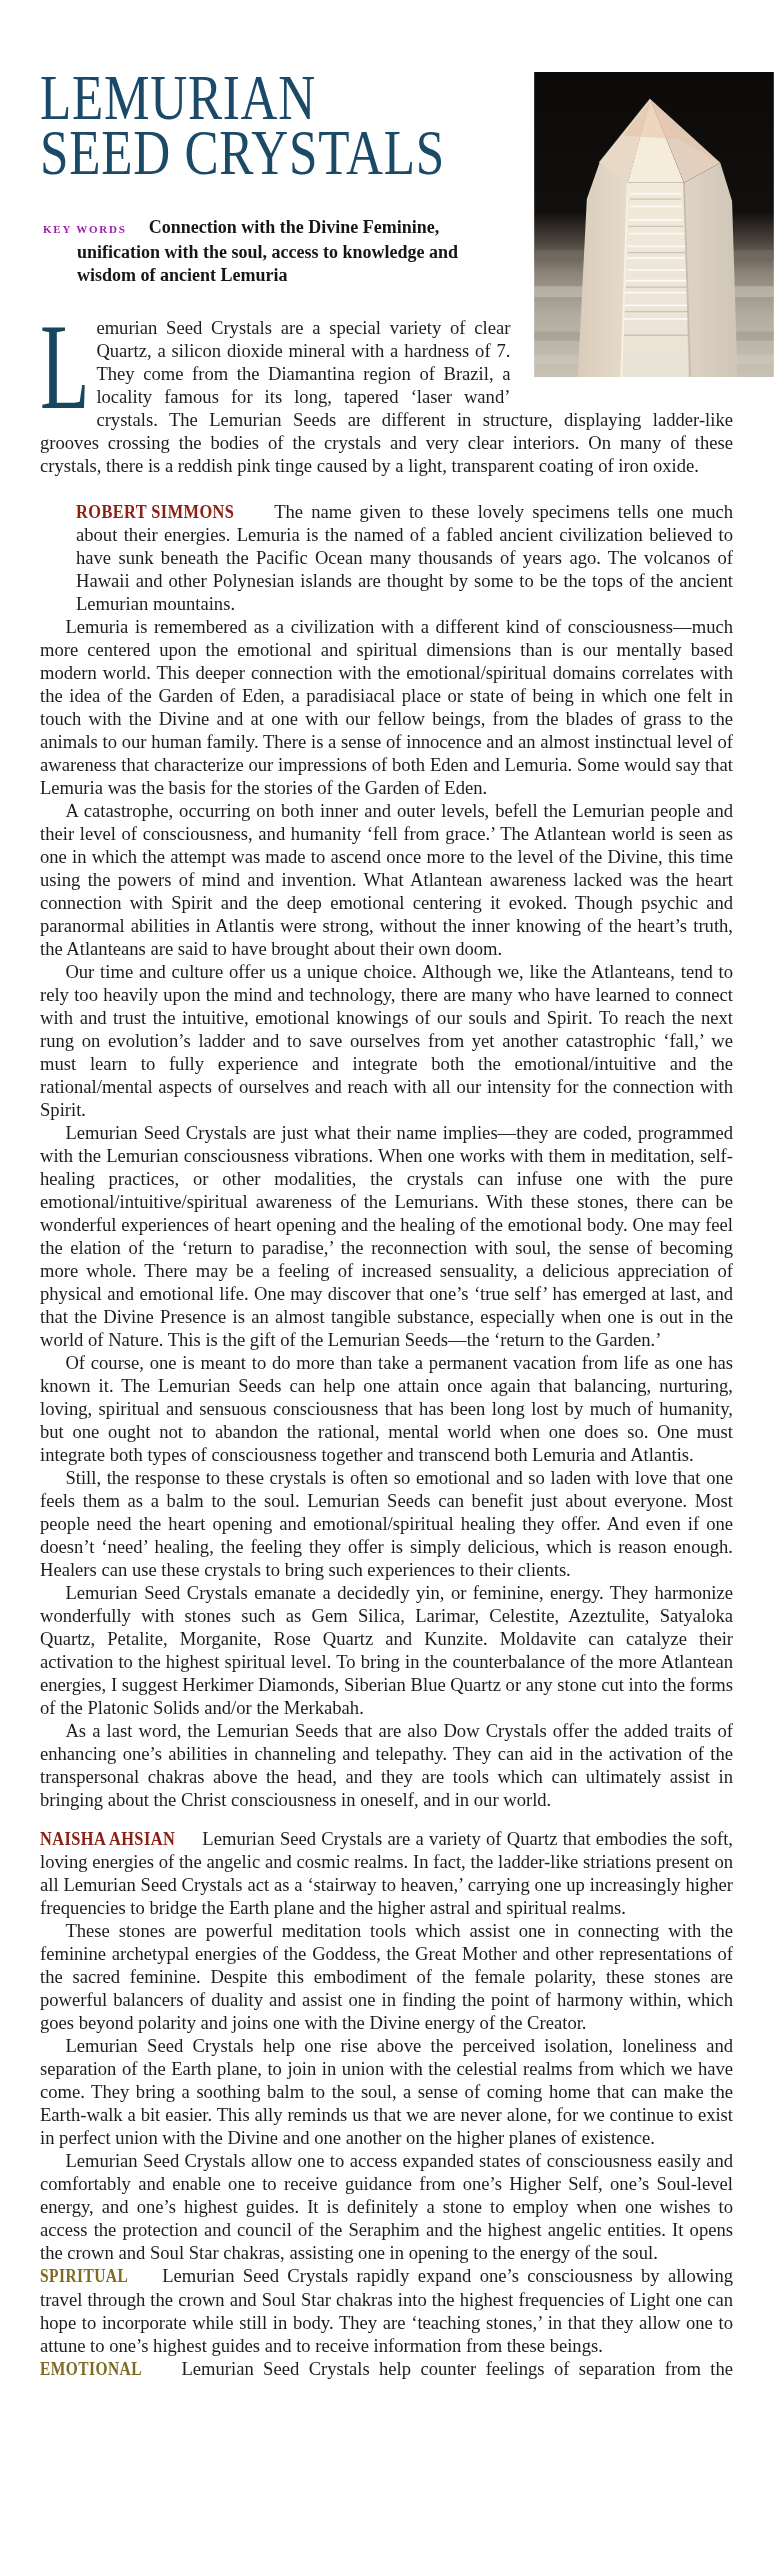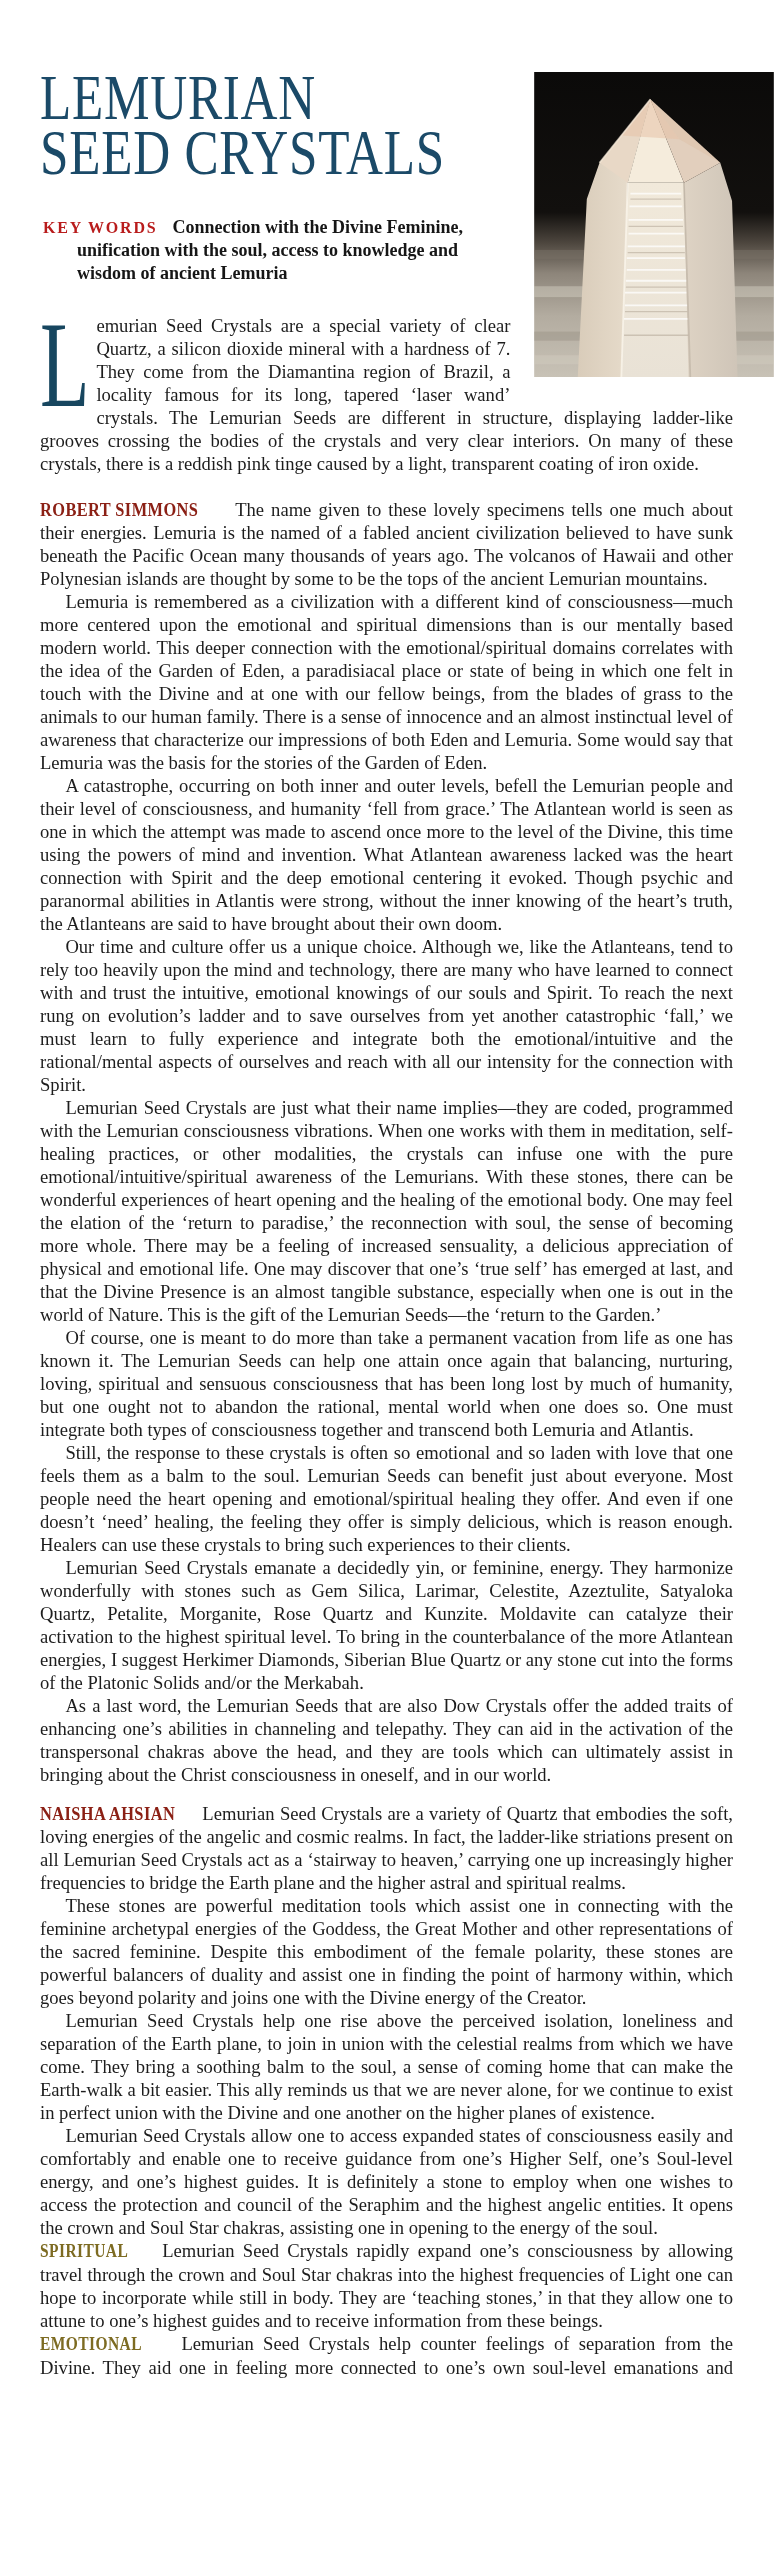--- a/index.html
+++ b/index.html
@@ -51,25 +51,25 @@
     color: #161616;
   }
   .meta-row {
     padding-left: 37px;
     text-indent: -34px;
     margin: 0 0 0.9px 0;
     max-width: 426px;
   }
   .meta-label {
     display: inline-block;
-    color: #b91c1c;
-    font-size: 16px;
+    color: #a21caf;
+    font-size: 11px;
     letter-spacing: 1.8px;
     font-weight: bold;
-    margin-right: 15px;
+    margin-right: 22px;
     text-indent: 0;
   }
   
   .body-text p {
     margin: 0;
     font-size: 18.6px;
     line-height: 23px;
     text-align: justify;
   }
   p.intro { margin-top: 29px; }
@@ -77,21 +77,21 @@
     float: left;
     width: 51px;
     font-size: 123px;
     line-height: 93px;
     color: #17465f;
     transform: scaleX(0.66);
     transform-origin: 0 62%;
     margin: 3.6px 5.4px 0 0;
   }
   p.indent { text-indent: 25.4px; }
-  p.sec-robert { margin-top: 23px; }
+  p.sec-robert { margin-top: 23px; margin-left: 36px; }
   p.sec-naisha { margin-top: 16px; }
   .label-red {
     display: inline-block;
     color: #8b2015;
     font-weight: bold;
     font-size: 19.5px;
     letter-spacing: 0.5px;
     transform: scaleX(0.84);
     transform-origin: 0 50%;
     margin-right: -14.5px;

